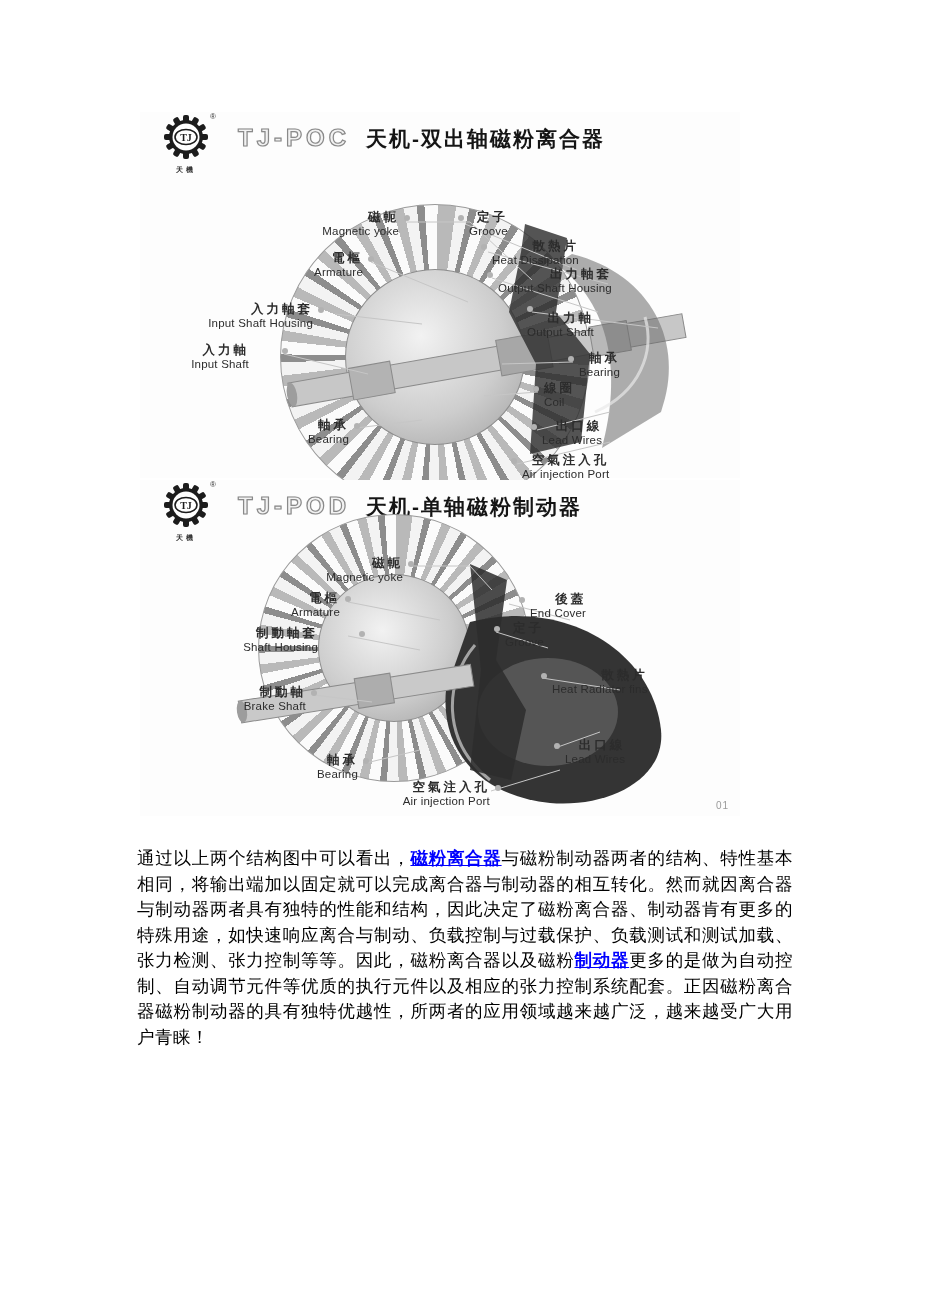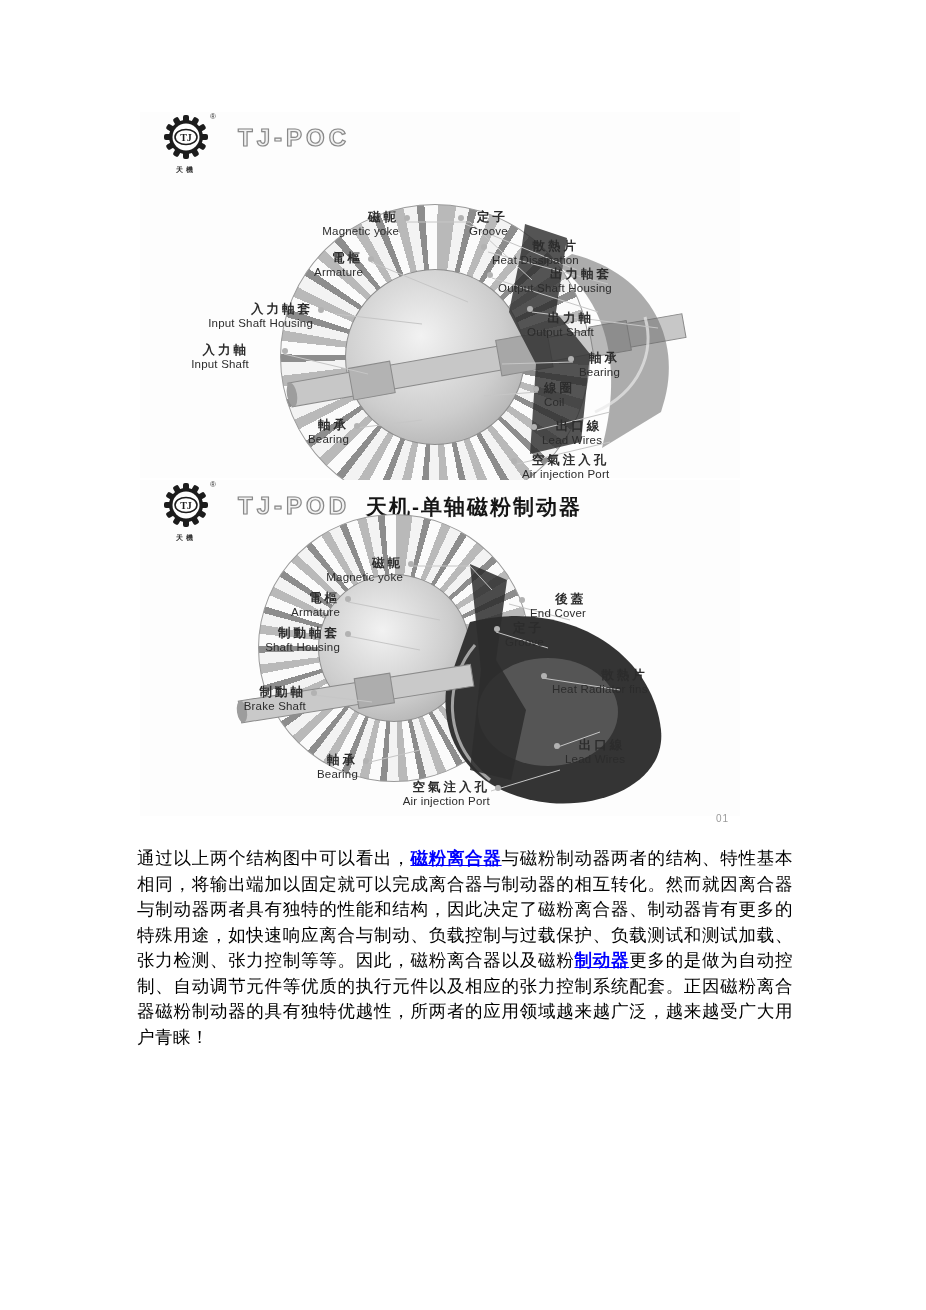--- a/index.html
+++ b/index.html
@@ -35,21 +35,21 @@
   
   .lbl { position:absolute; display:flex; align-items:flex-start; line-height:1.08; }
   .lbl .txt { display:block; }
   .lbl .zh { display:block; font-size:12.5px; font-weight:bold; color:#2c2c2c; letter-spacing:3px; white-space:nowrap;text-align:right; }
   .lbl .en { display:block; font-size:11.5px; color:#2c2c2c; letter-spacing:0.2px; white-space:nowrap; }
   .lbl .dot { width:6px; height:6px; border-radius:50%; background:#b2b2b2; flex:0 0 auto; margin-top:4px; }
   .lbl.rs .dot { margin-right:5px; }
   .lbl.ls { text-align:right; }
   .lbl.ls .dot { margin-left:5px; }
 
-  .page-mark { position:absolute; font-size:10px; color:#9a9a9a; letter-spacing:1px;margin-top:13px; }
+  .page-mark { position:absolute; font-size:10px; color:#9a9a9a; letter-spacing:1px; }
 
   
   .body-text { position:absolute; left:137px; top:846px; width:656px;
                font-family:"Liberation Serif", serif;
                font-size:17.5px; line-height:25.5px; color:#000;
                text-align:justify; letter-spacing:0.5px; }
   .body-text a.doclink { color:#0000ff; text-decoration:underline; font-weight:bold; cursor:pointer; }
 </style>
 </head>
 <body>
@@ -72,20 +72,21 @@
           </g>
           <circle cx="23" cy="23" r="17" fill="#1c1c1c"></circle>
           <circle cx="23" cy="23" r="13.5" fill="#ffffff"></circle>
           <ellipse cx="23" cy="23" rx="11" ry="7.5" fill="none" stroke="#1c1c1c" stroke-width="1.6"></ellipse>
           <text x="23" y="27" text-anchor="middle" font-size="10" font-weight="bold" font-family="Liberation Serif, serif" fill="#1c1c1c">TJ</text>
         </svg>
         <div class="logo-sub">天機</div>
       </div>
       <div class="title-row">
         <span class="model">TJ-POC</span>
+        <span class="sec-title">天机-双出轴磁粉离合器</span>
       </div>
     </div>
 
     <div class="fins" style="left:140px; top:92px; width:310px; height:306px;"></div>
     <div class="hub" style="left:205px; top:157px; width:180px; height:176px;"></div>
     <svg class="diagram-svg" width="600" height="366" viewBox="0 0 600 366">
 
       <g transform="translate(150,283) rotate(-10)">
         <rect x="0" y="-12" width="400" height="24" fill="#c7c7c7" stroke="#8a8a8a" stroke-width="1"></rect>
         <ellipse cx="2" cy="0" rx="5" ry="12" fill="#9d9d9d"></ellipse>
@@ -280,21 +281,21 @@
         </span>
         <span class="dot"></span>
       </div>
     <div class="lbl rs" style="left:379px; top:113px;">
         <span class="dot"></span>
         <span class="txt">
           <span class="zh">後蓋</span>
           <span class="en">End Cover</span>
         </span>
       </div>
-    <div class="lbl ls" style="right:389px; top:147px;">
+    <div class="lbl ls" style="right:375px; top:147px;gap:36px;">
         <span class="txt">
           <span class="zh">制動軸套</span>
           <span class="en">Shaft Housing</span>
         </span>
         <span class="dot"></span>
       </div>
     <div class="lbl rs" style="left:354px; top:142px;">
         <span class="dot"></span>
         <span class="txt">
           <span class="zh">定子</span>

